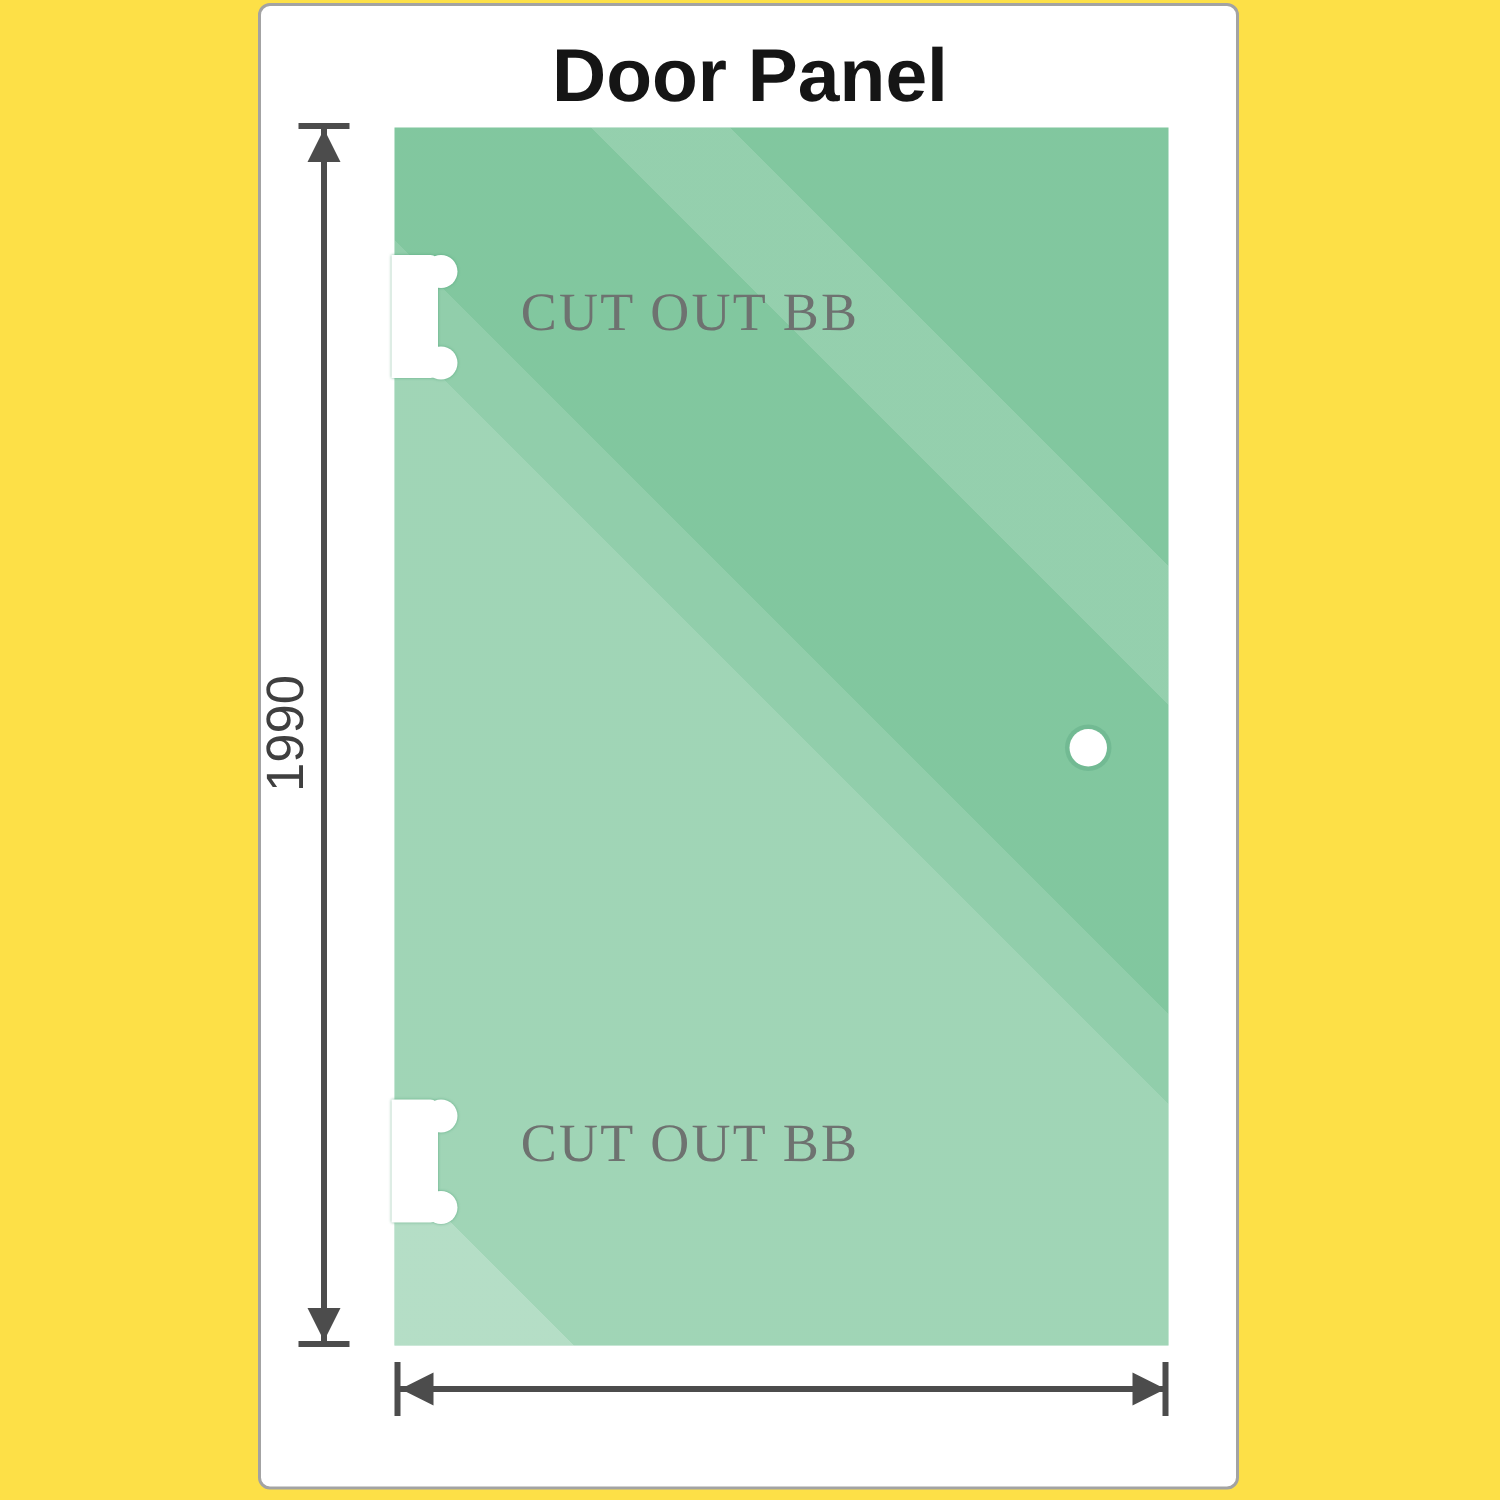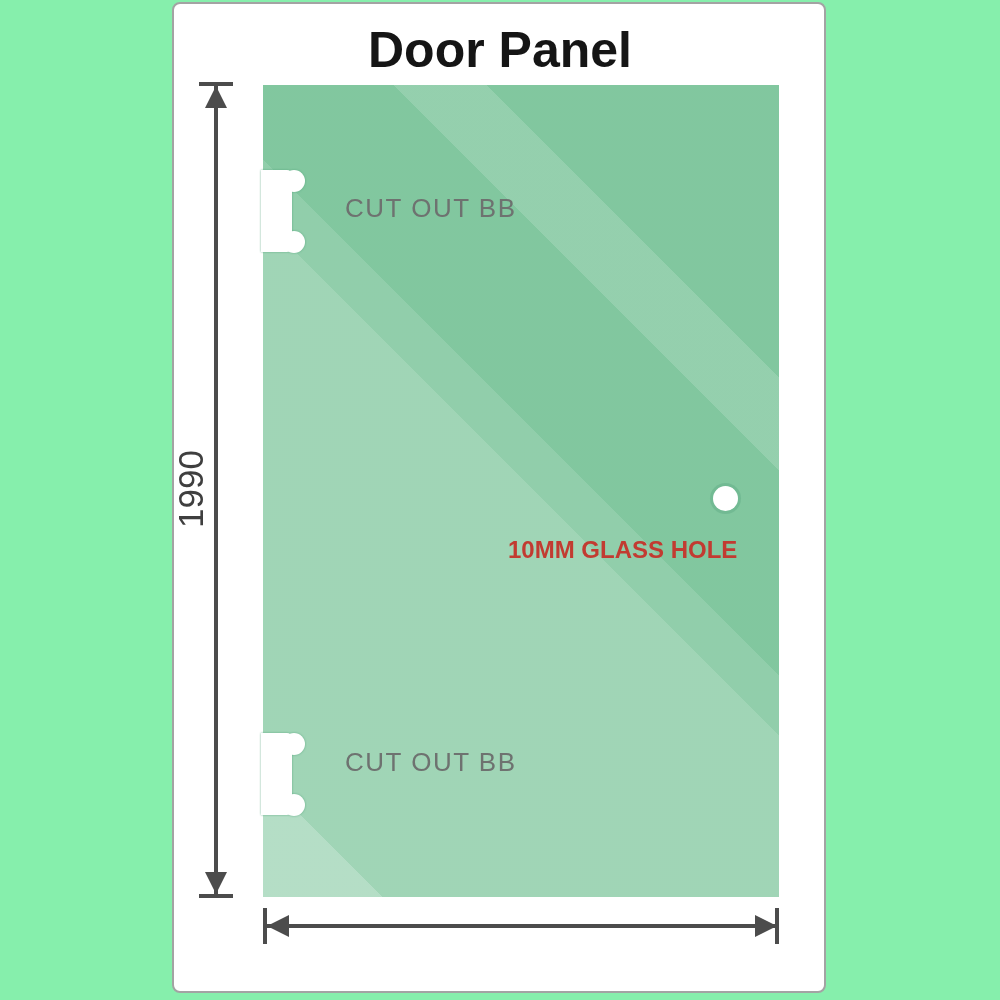--- a/index.html
+++ b/index.html
@@ -1,17 +1,17 @@
 <!DOCTYPE html>
 <html style="--glass-base: #7fc69d; --frame-border: #a3a3a3; --dim-line: #4c4c4c; --dim-text: #3f3f3f; --cutout-text: #6e7270; --hole-text: #c23b31;"><head>
 <meta charset="utf-8">
 <style>
   html,body{margin:0;padding:0;background:#ffffff;}
   .canvas{
-    position:relative;width:1000px;height:1000px;background:#86efac;overflow:hidden;
+    position:relative;width:1000px;height:1000px;background:#fde047;overflow:hidden;
     font-family:"Liberation Sans", sans-serif;
   }
   .frame{
     position:absolute;left:172px;top:2px;width:650px;height:987px;
     background:#ffffff;border:2px solid var(--frame-border,#a3a3a3);border-radius:8px;
   }
   .title{
     position:absolute;left:300px;top:22px;width:400px;height:56px;
     text-align:center;font-size:50px;font-weight:bold;color:#151515;line-height:56px;
     letter-spacing:0px;
@@ -29,22 +29,22 @@
       var(--glass-base,#7fc69d);
   }
   .cutout{
     position:absolute;left:261px;width:50px;height:88px;
     filter:drop-shadow(0 0 1px rgba(80,160,120,.75));
   }
   .cutout.top{top:167px;}
   .cutout.bottom{top:730px;}
   .cutout-label{
     position:absolute;left:345px;width:230px;height:38px;line-height:38px;
-    font-size:26px;color:var(--cutout-text,#6e7270);letter-spacing:1.5px;
-    text-align:left;white-space:nowrap;
+    font-size:36px;color:var(--cutout-text,#6e7270);letter-spacing:1.5px;
+    text-align:center;white-space:nowrap;font-family:Liberation Serif, serif;
   }
   .cutout-label.top{top:189px;}
   .cutout-label.bottom{top:743px;}
   .hole{
     position:absolute;left:713px;top:486px;width:25px;height:25px;border-radius:50%;
     background:#ffffff;box-shadow:0 0 0 3px rgba(96,170,134,.45);
   }
   .hole-label{
     position:absolute;left:508px;top:537px;width:206px;height:26px;line-height:26px;
     text-align:center;font-size:24px;font-weight:bold;color:var(--hole-text,#c23b31);
@@ -89,21 +89,20 @@
       <rect x="-6" y="3" width="37" height="82" rx="5"></rect>
       <circle cx="33" cy="14" r="11"></circle>
       <circle cx="33" cy="75" r="11"></circle>
     </g>
   </svg>
 
   <div class="cutout-label top">CUT OUT BB</div>
   <div class="cutout-label bottom">CUT OUT BB</div>
 
   <div class="hole"></div>
-  <div class="hole-label">10MM GLASS HOLE</div>
 
   <div class="dim vline"></div>
   <div class="dim vcap-top"></div>
   <div class="dim vcap-bottom"></div>
   <div class="tri up"></div>
   <div class="tri down"></div>
   <div class="dim-label height-label">1990</div>
 
   <div class="dim hline"></div>
   <div class="dim htick-left"></div>

